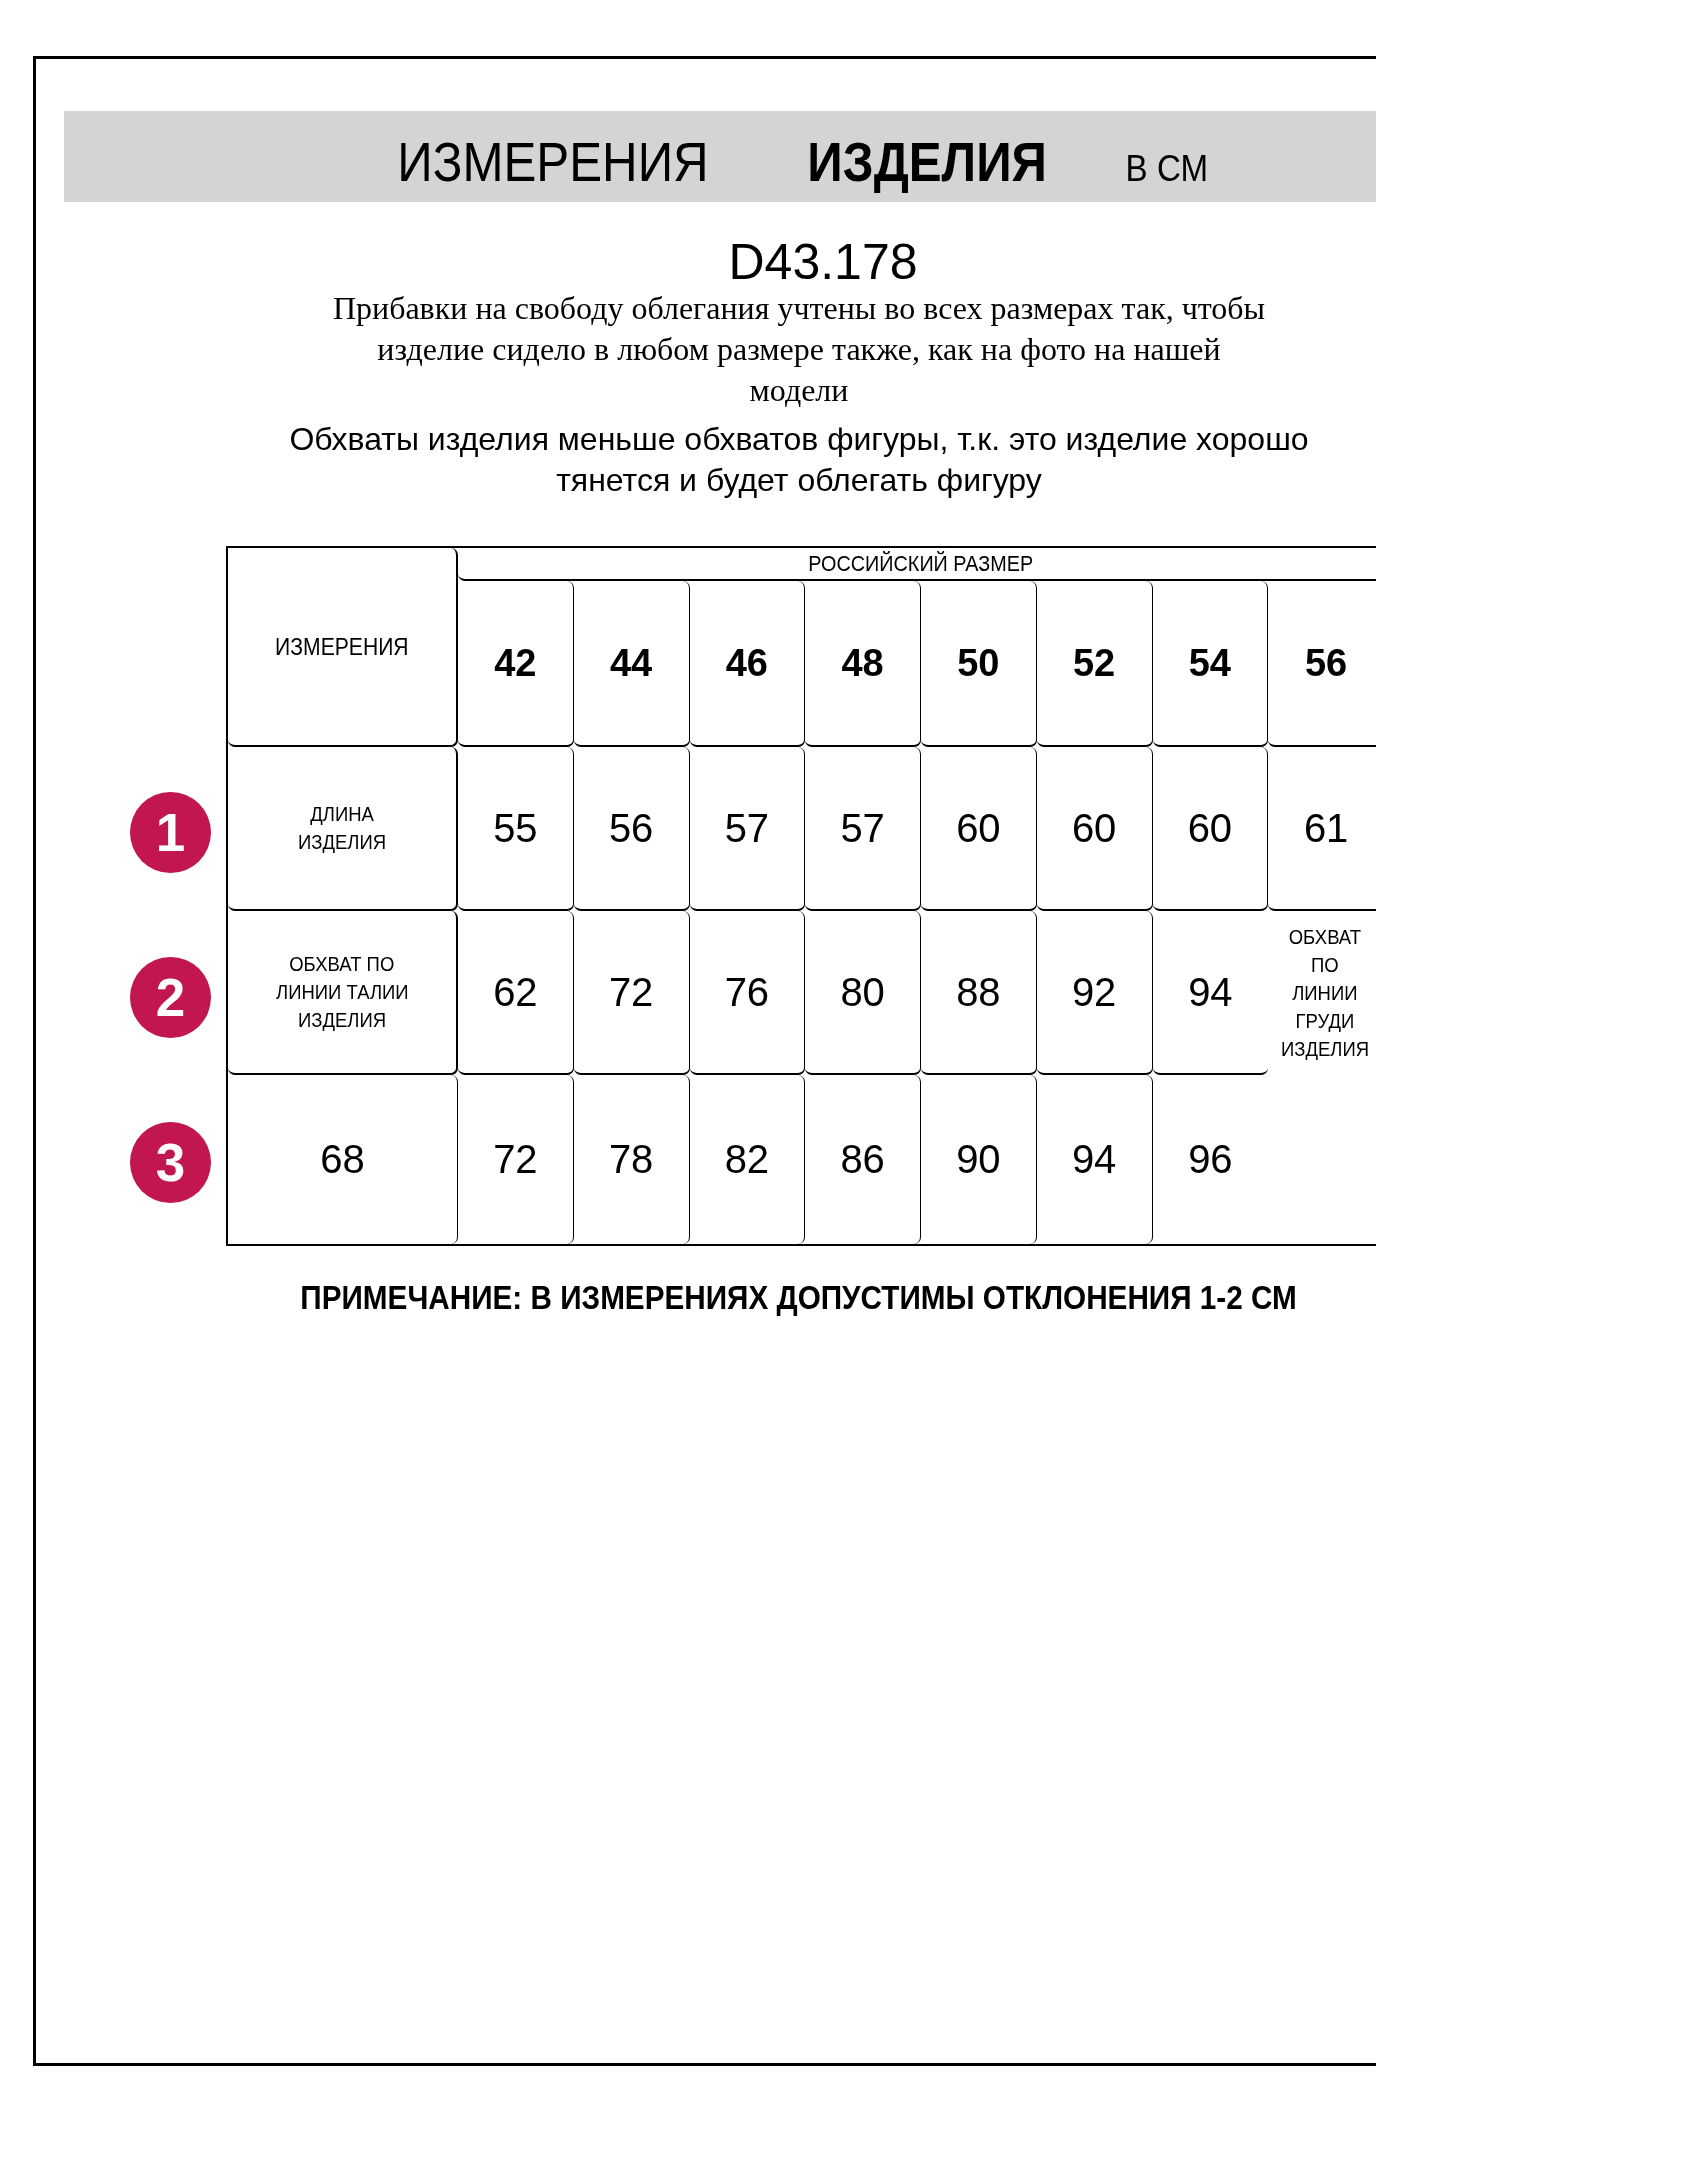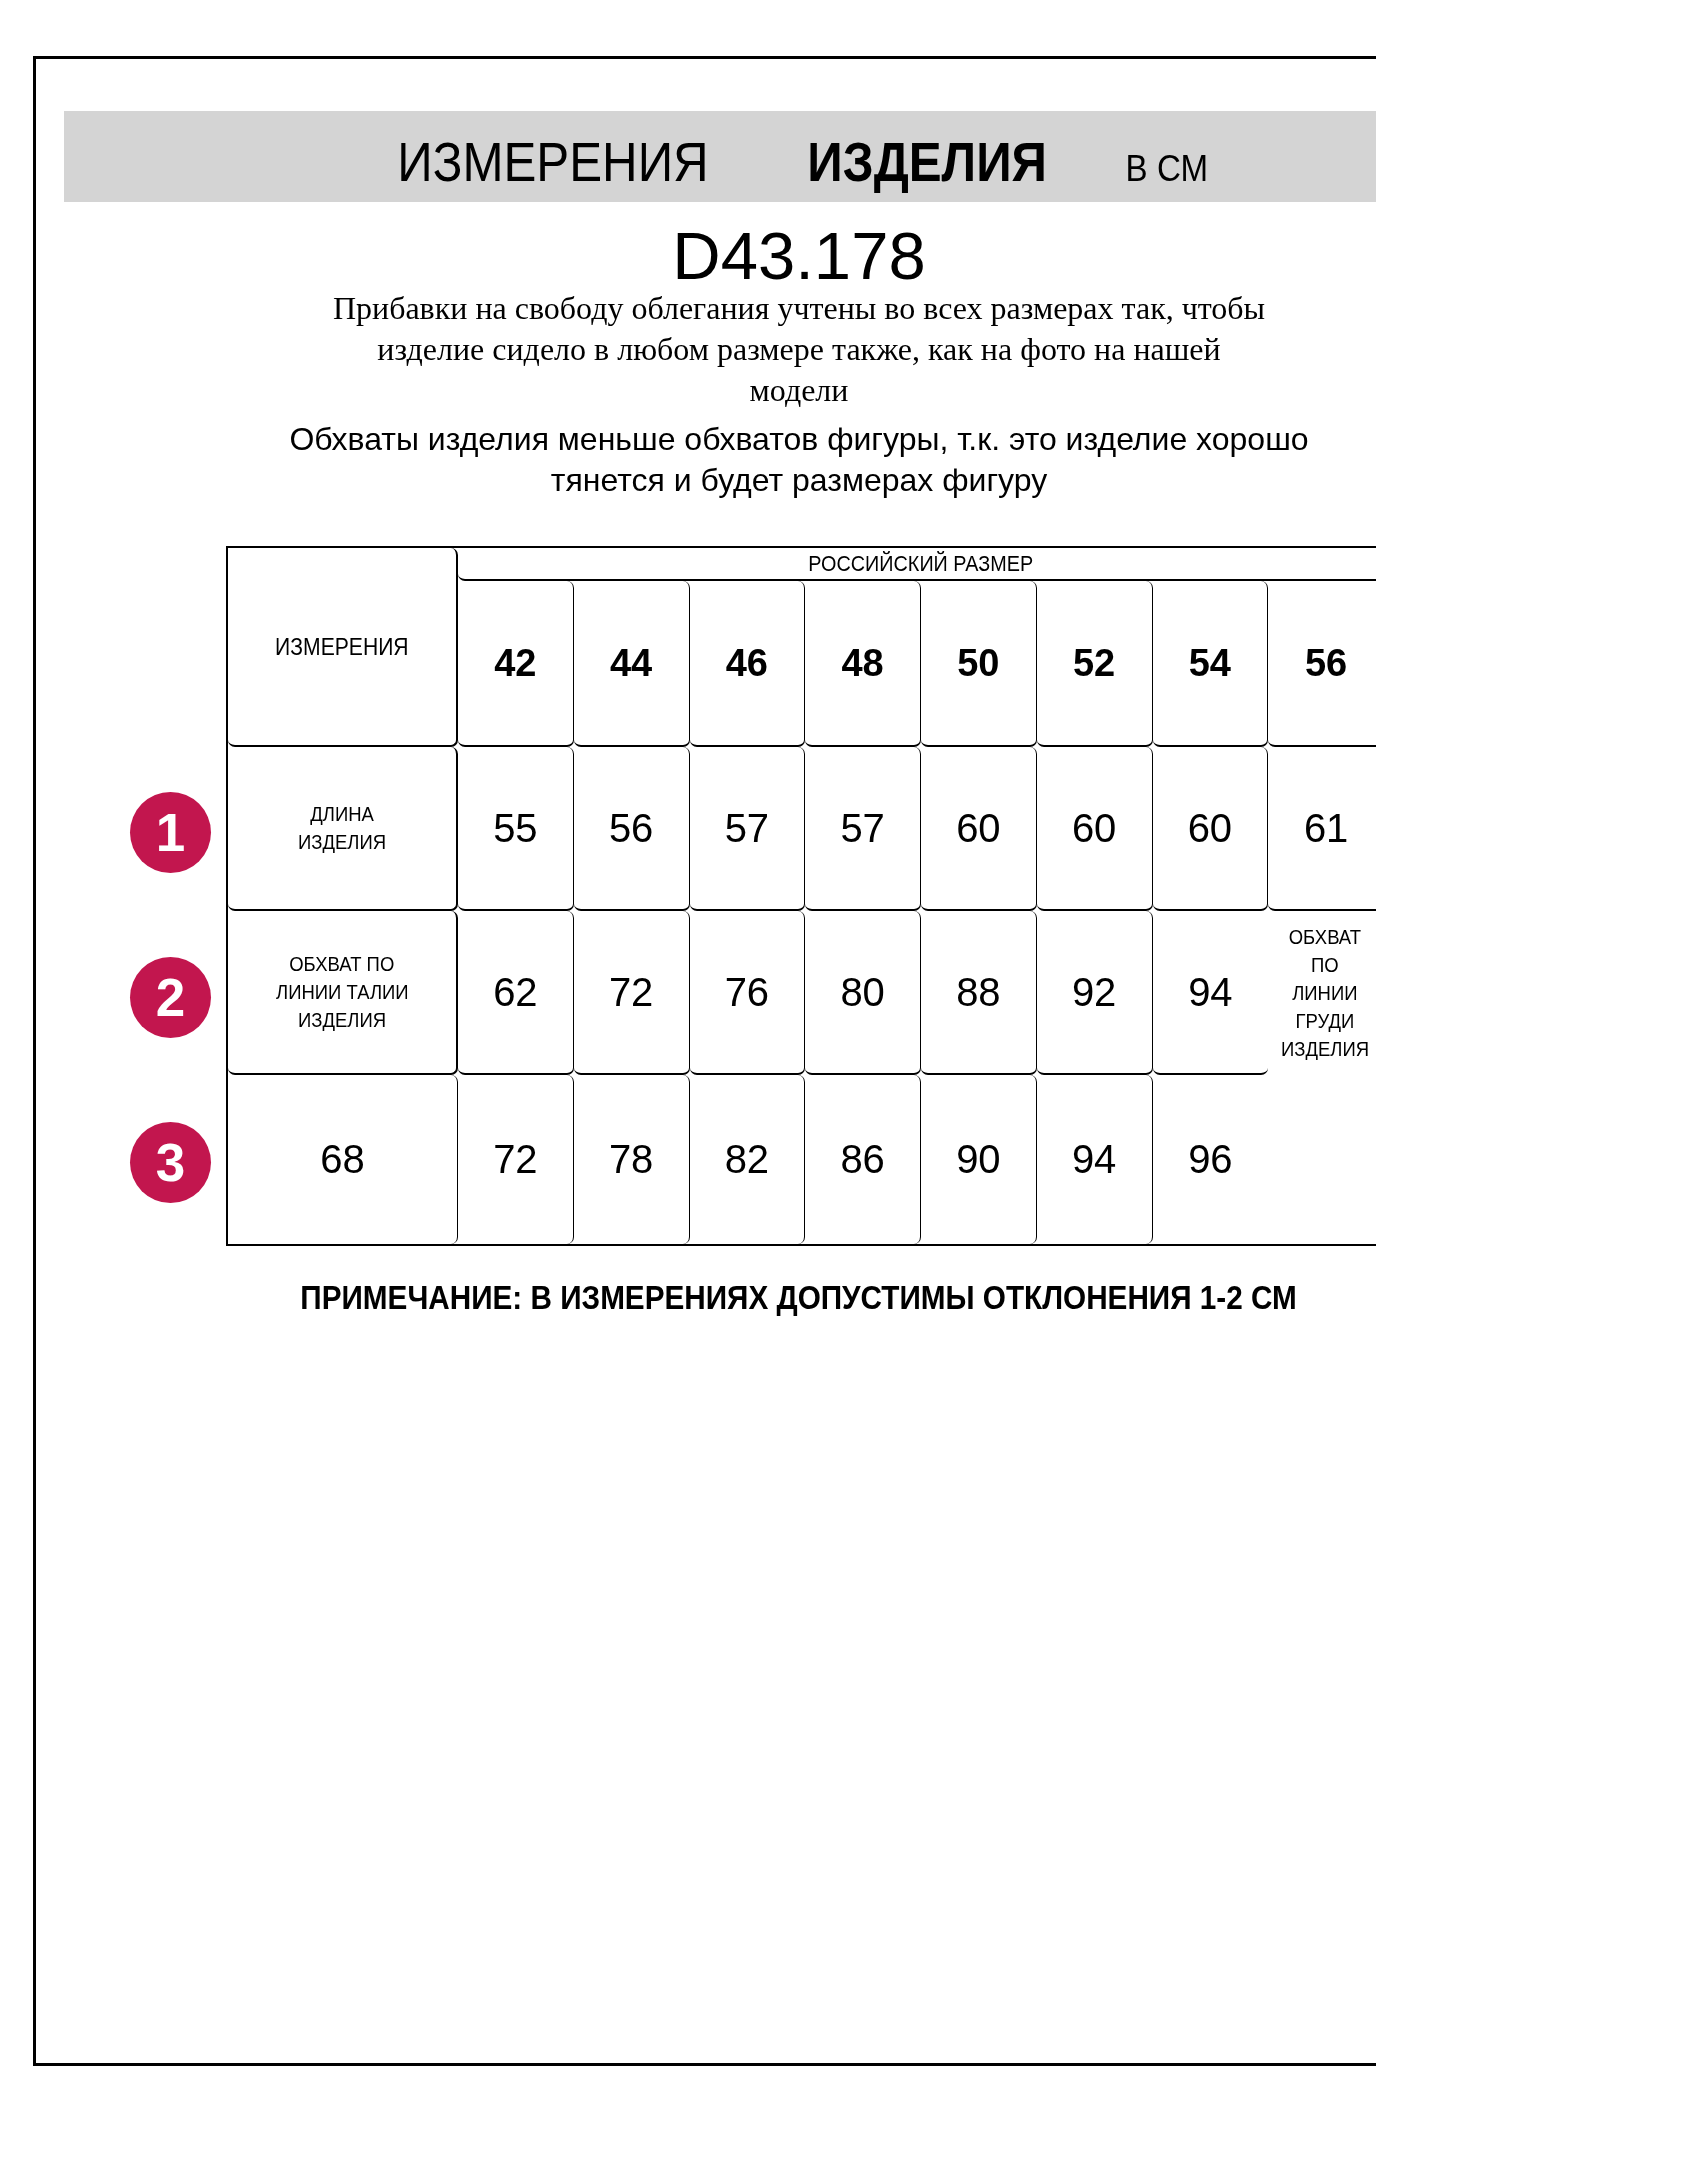--- a/index.html
+++ b/index.html
@@ -19,22 +19,22 @@
   }
   .title-inner{
     position:absolute;left:0;right:0;bottom:12px;text-align:center;
     line-height:1;white-space:nowrap;
   }
   .title-w1{display:inline-block;font-size:56px;font-weight:400;transform:scaleX(0.88);margin-right:62px;}
   .title-w2{display:inline-block;font-size:56px;font-weight:700;transform:scaleX(0.88);margin-right:58px;}
   .title-unit{display:inline-block;font-size:36px;font-weight:400;transform:scaleX(0.92);}
   
   .product-code{
-    position:absolute;left:33px;top:227px;width:1532px;text-align:center;
-    font-size:67px;line-height:57px;font-weight:400;
+    position:absolute;left:33px;top:234px;width:1532px;text-align:center;
+    font-size:50px;line-height:57px;font-weight:400;padding-left:24px;
   }
   
   .para{
     position:absolute;left:33px;width:1532px;text-align:center;
     font-size:32px;line-height:41px;font-weight:400;
   }
   .para-1{top:288px;font-family:Liberation Serif, serif;}
   .para-2{top:419px;}
   
   .size-table{
@@ -99,21 +99,21 @@
   <div class="product-code">D43.178</div>
 
   <div class="para para-1">
     <div>Прибавки на свободу облегания учтены во всех размерах так, чтобы</div>
     <div>изделие сидело в любом размере также, как на фото на нашей</div>
     <div>модели</div>
   </div>
 
   <div class="para para-2">
     <div>Обхваты изделия меньше обхватов фигуры, т.к. это изделие хорошо</div>
-    <div>тянется и будет размерах фигуру</div>
+    <div>тянется и будет облегать фигуру</div>
   </div>
 
   <div class="size-table">
 
     <div class="cell c-corner">
       <span class="squeeze">ИЗМЕРЕНИЯ</span>
     </div>
 
     <div class="cell c-sizegroup">
       <span class="squeeze">РОССИЙСКИЙ РАЗМЕР</span>

